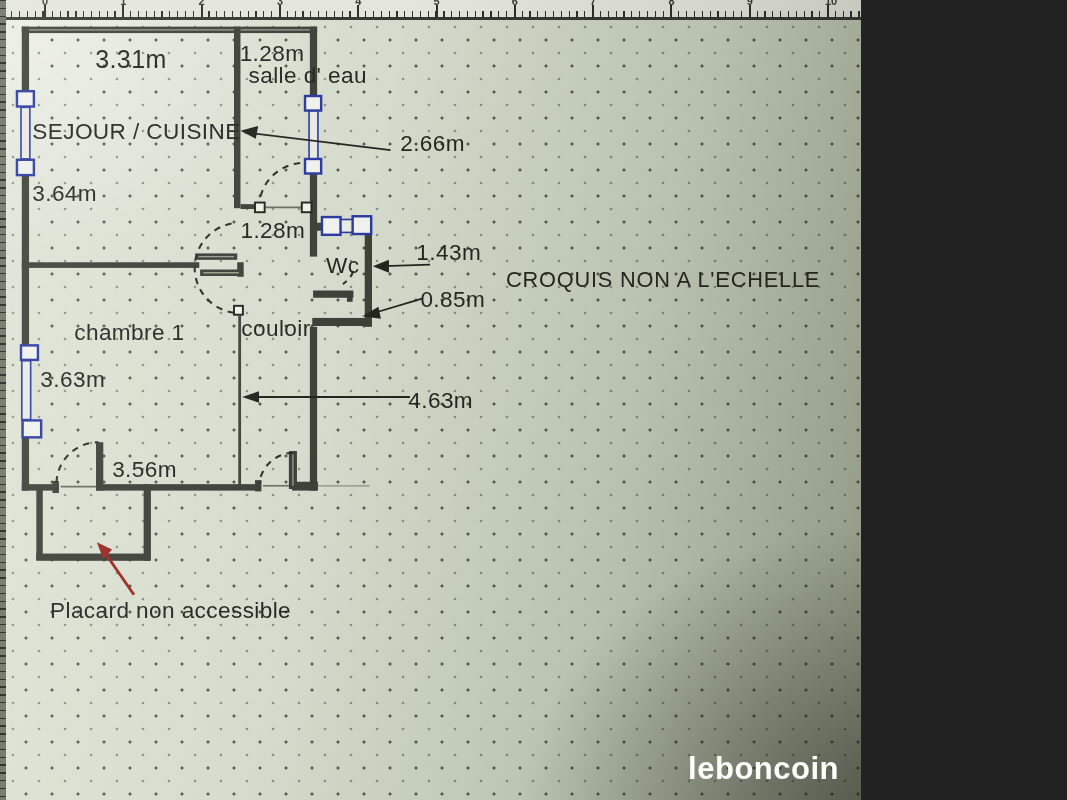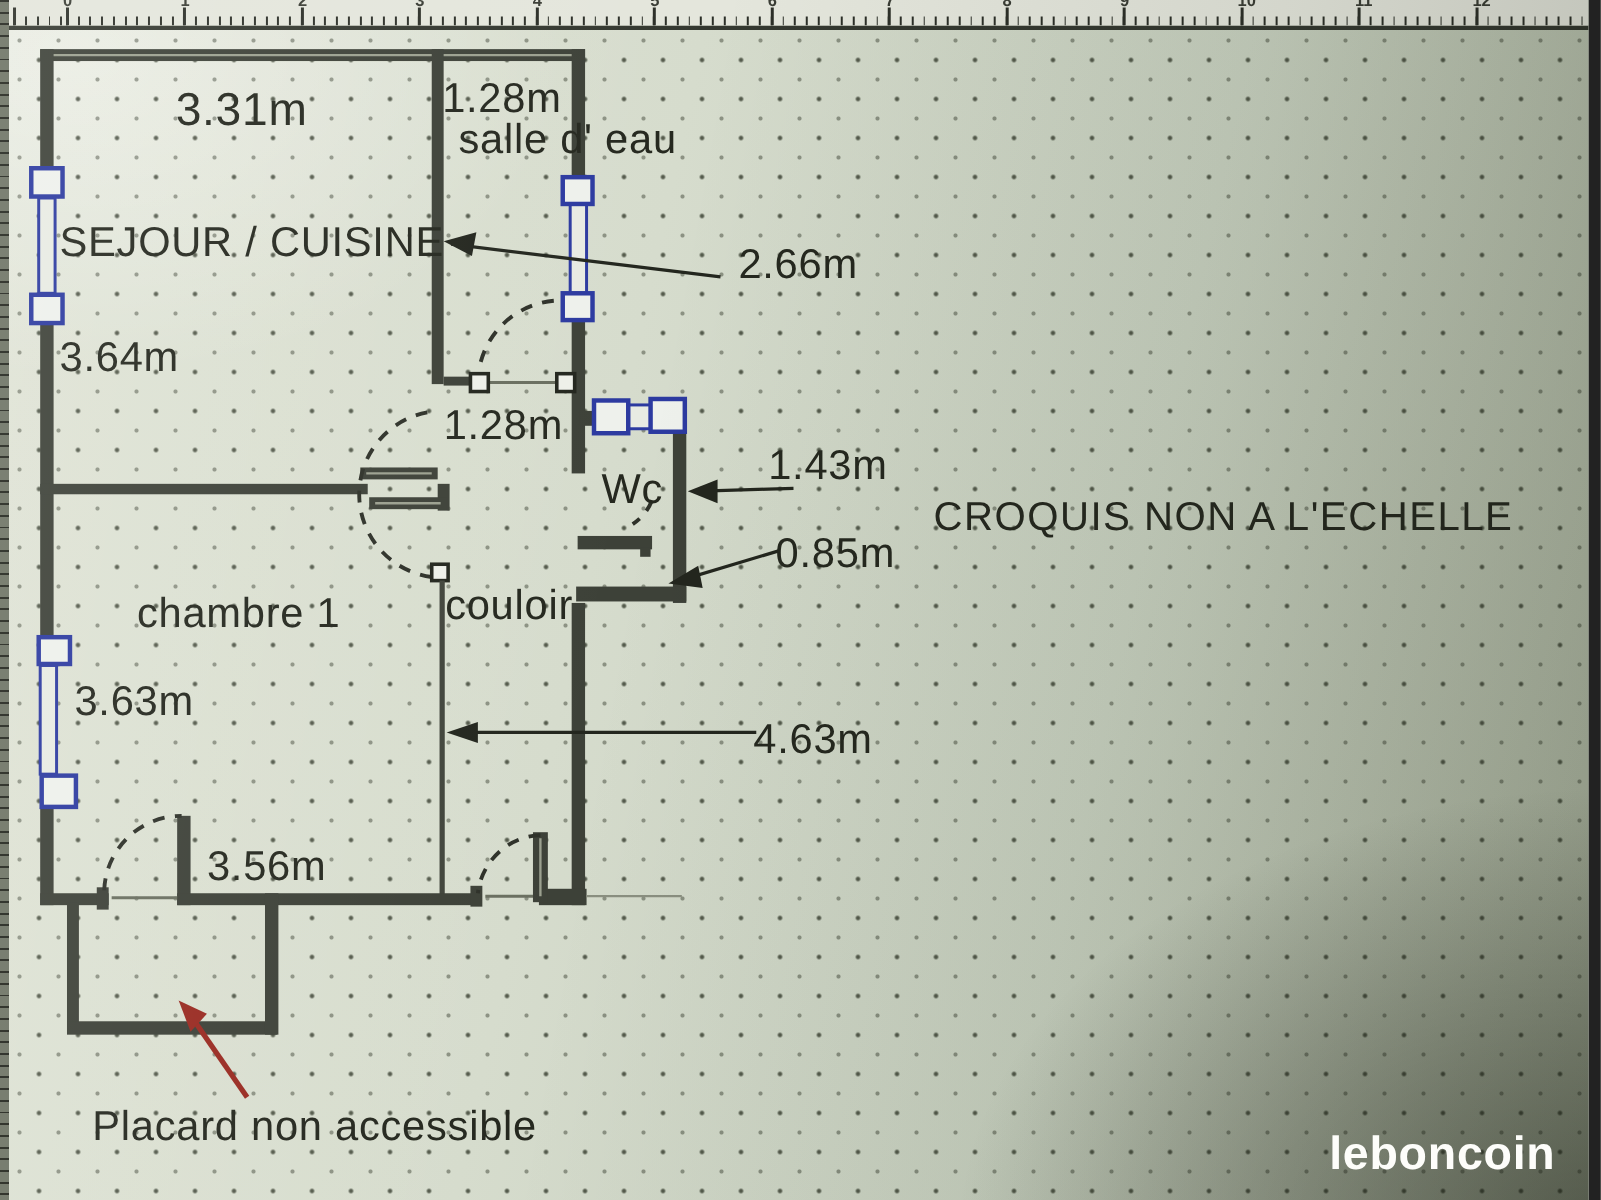--- a/index.html
+++ b/index.html
@@ -1,16 +1,16 @@
 <!DOCTYPE html>
 <html><head>
 <meta charset="utf-8">
 <style>
   html,body{margin:0;padding:0;background:#222;}
-  .screen{position:relative;width:1059px;height:800px;overflow:hidden;
+  .screen{position:relative;width:861px;height:800px;overflow:hidden;
           font-family:"Liberation Sans","DejaVu Sans",sans-serif;
           background:#d8ddcf;}
   
   .canvas{position:absolute;left:6px;top:17px;right:0;bottom:0;
     background:
       radial-gradient(45% 40% at 4% 2%, rgba(255,255,255,.38), rgba(255,255,255,0) 70%),
       linear-gradient(102deg,#e0e4d6 0%,#d6dccd 38%,#c7d0bf 68%,#aeb7a2 100%);
     border-top:3px solid #343830;}
   .dots{position:absolute;inset:0;opacity:.85;
     background-image:

